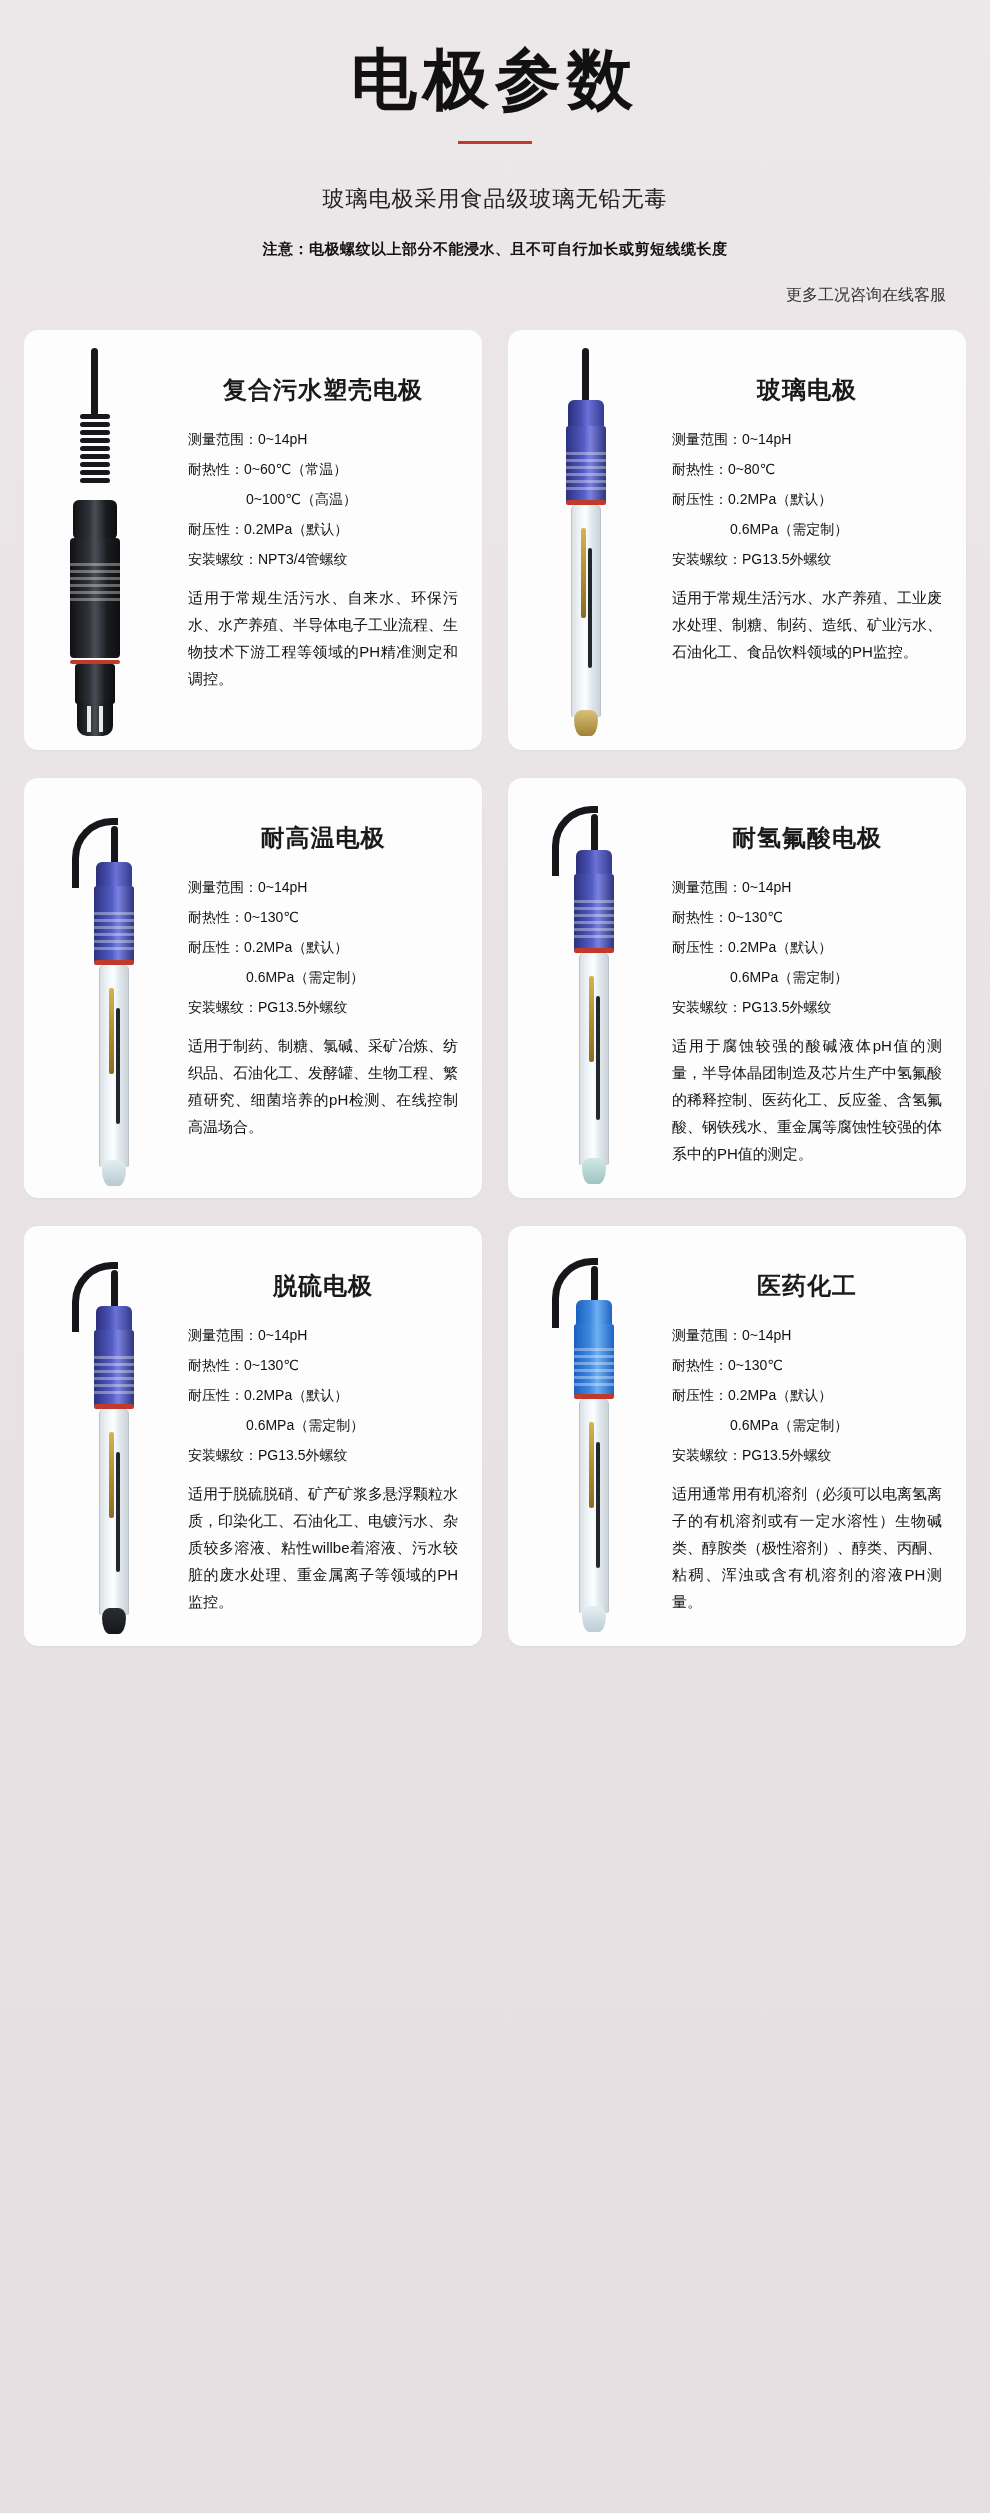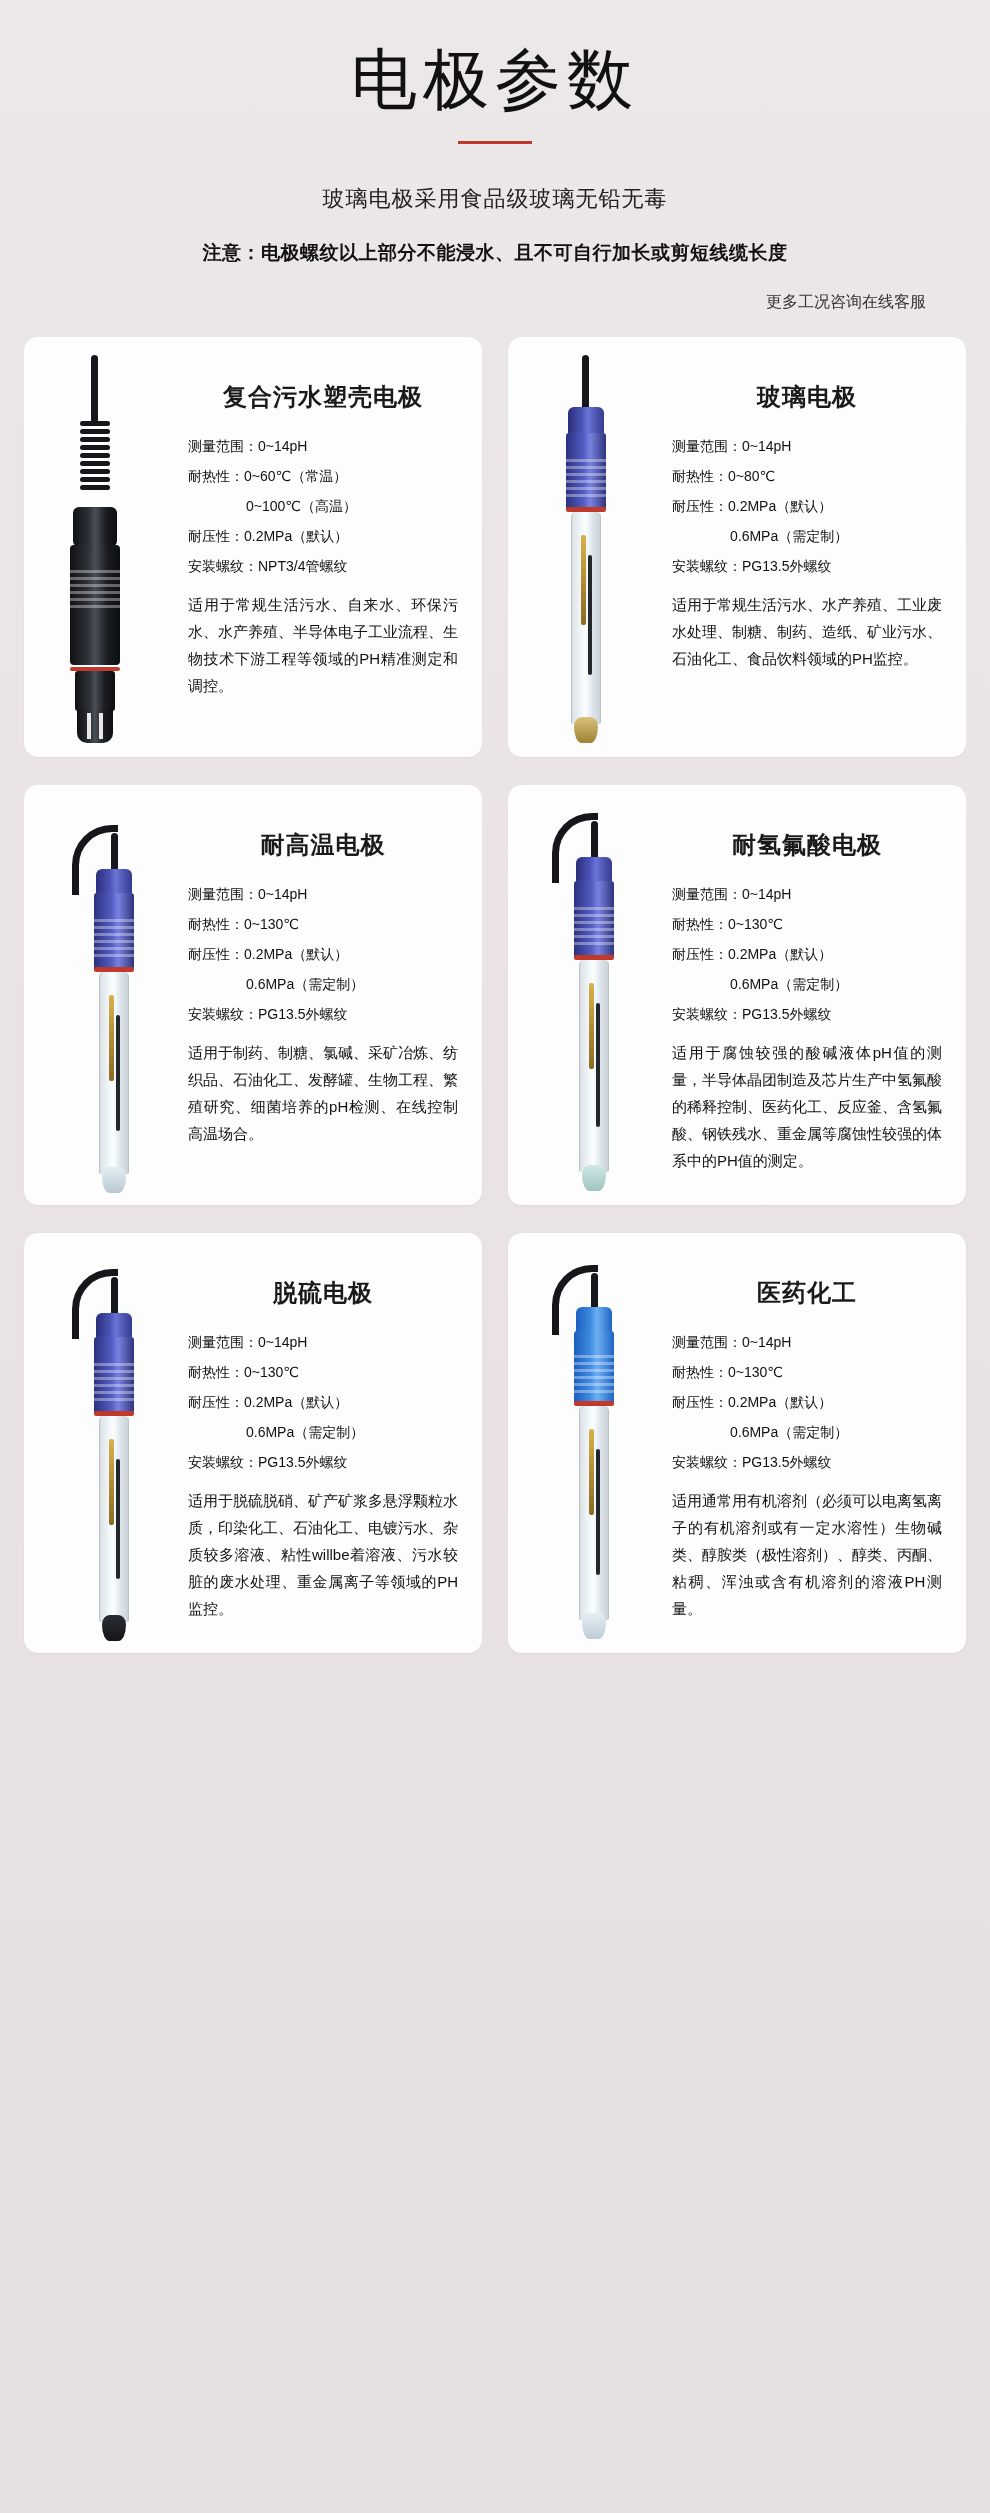--- a/index.html
+++ b/index.html
@@ -14,51 +14,51 @@
     width: 990px;
     min-height: 2513px;
     background: linear-gradient(180deg,#ece7e9 0%, #e9e3e5 40%, #e6dfe2 100%);
     padding: 0 0 40px 0;
   }
 
   
   .header { padding: 40px 0 0 0; text-align: center; }
   .main-title {
     font-size: 66px;
-    font-weight: 400;
+    font-weight: 700;
     letter-spacing: 6px;
     color: #111;
     margin: 0;
     line-height: 1.2;
     font-family: "Liberation Sans", "DejaVu Sans", sans-serif;
   }
   .title-rule {
     width: 74px;
     height: 3px;
     background: #c0392b;
     margin: 22px auto 0 auto;
   }
   .subtitle {
     margin-top: 40px;
     font-size: 22px;
     color: #222;
     letter-spacing: 1px;
   }
   .notice {
     margin-top: 26px;
-    font-size: 19px;
+    font-size: 15px;
     font-weight: 700;
     color: #111;
     letter-spacing: 0.5px;
   }
   .notice .notice-label { color: #111; }
   .more-info {
     margin-top: 26px;
     text-align: right;
-    padding-right: 64px;
+    padding-right: 44px;
     font-size: 16px;
     color: #333;
   }
 
   
   .grid {
     display: grid;
     grid-template-columns: 1fr 1fr;
     gap: 28px 26px;
     padding: 24px 24px 0 24px;

